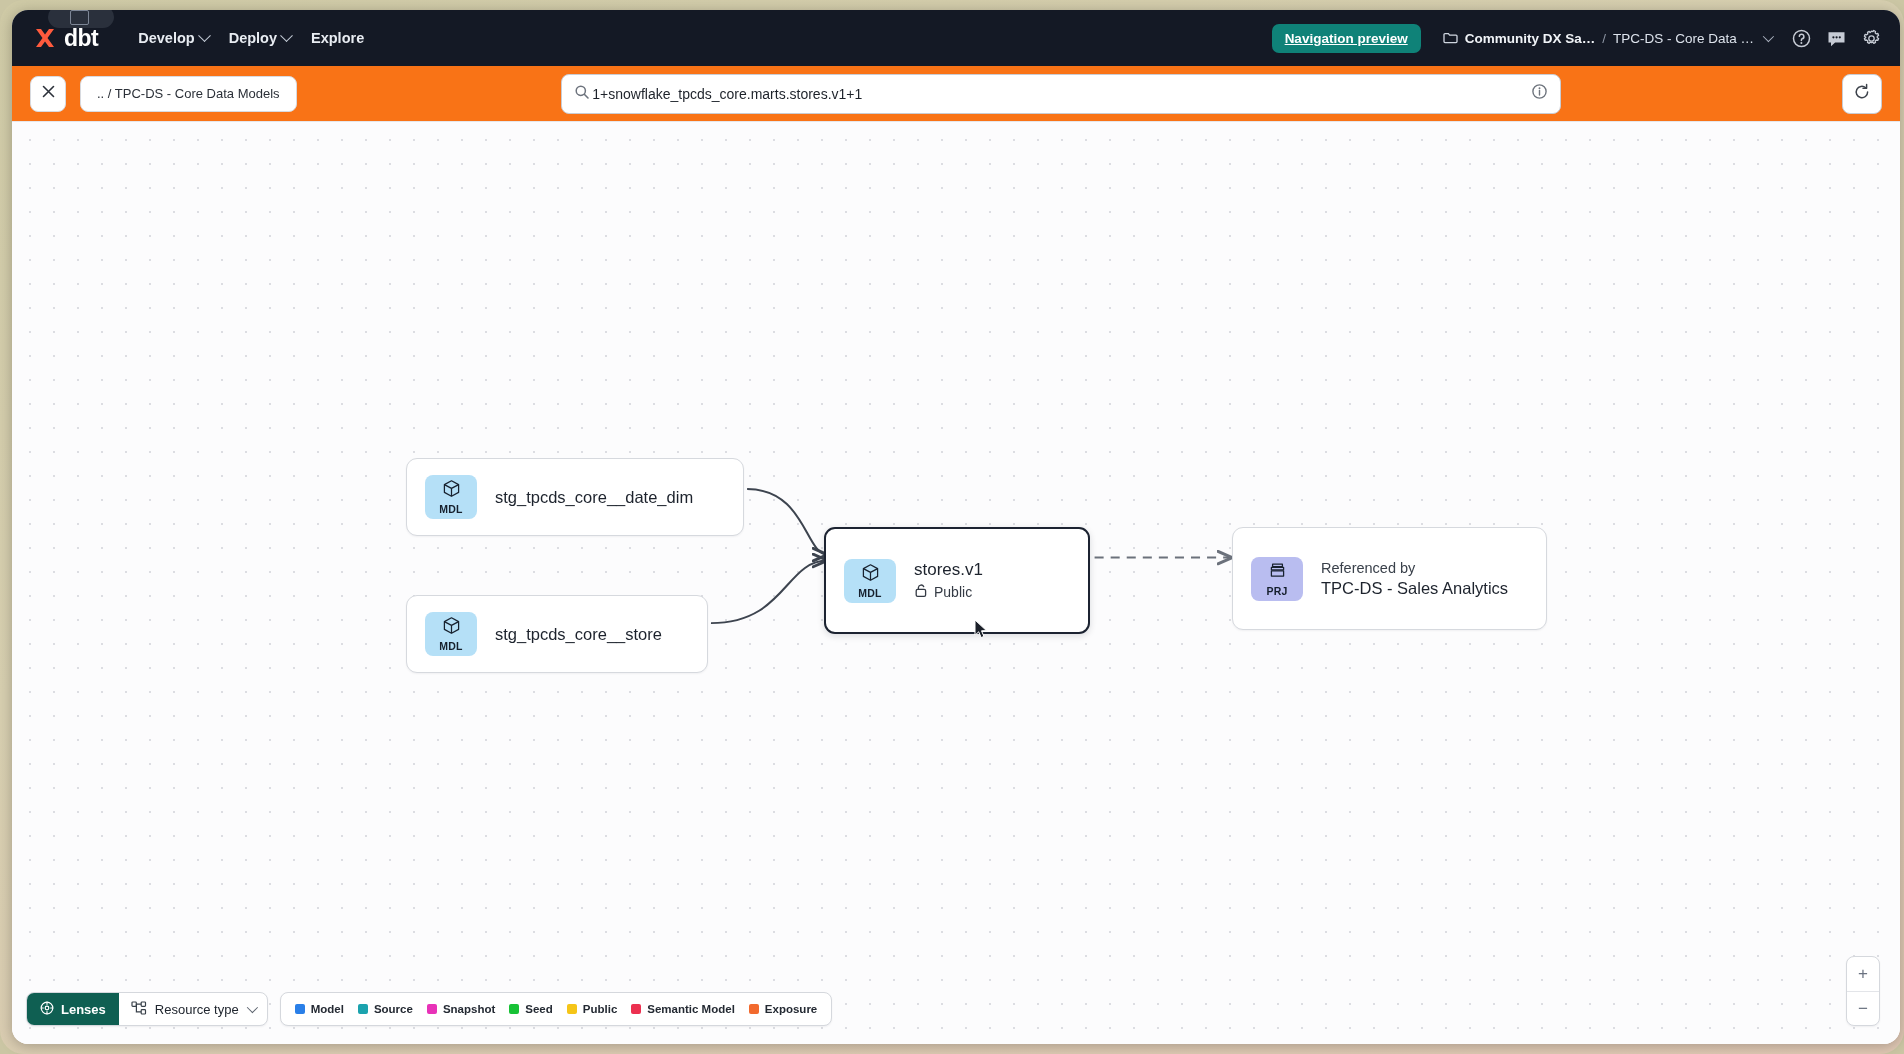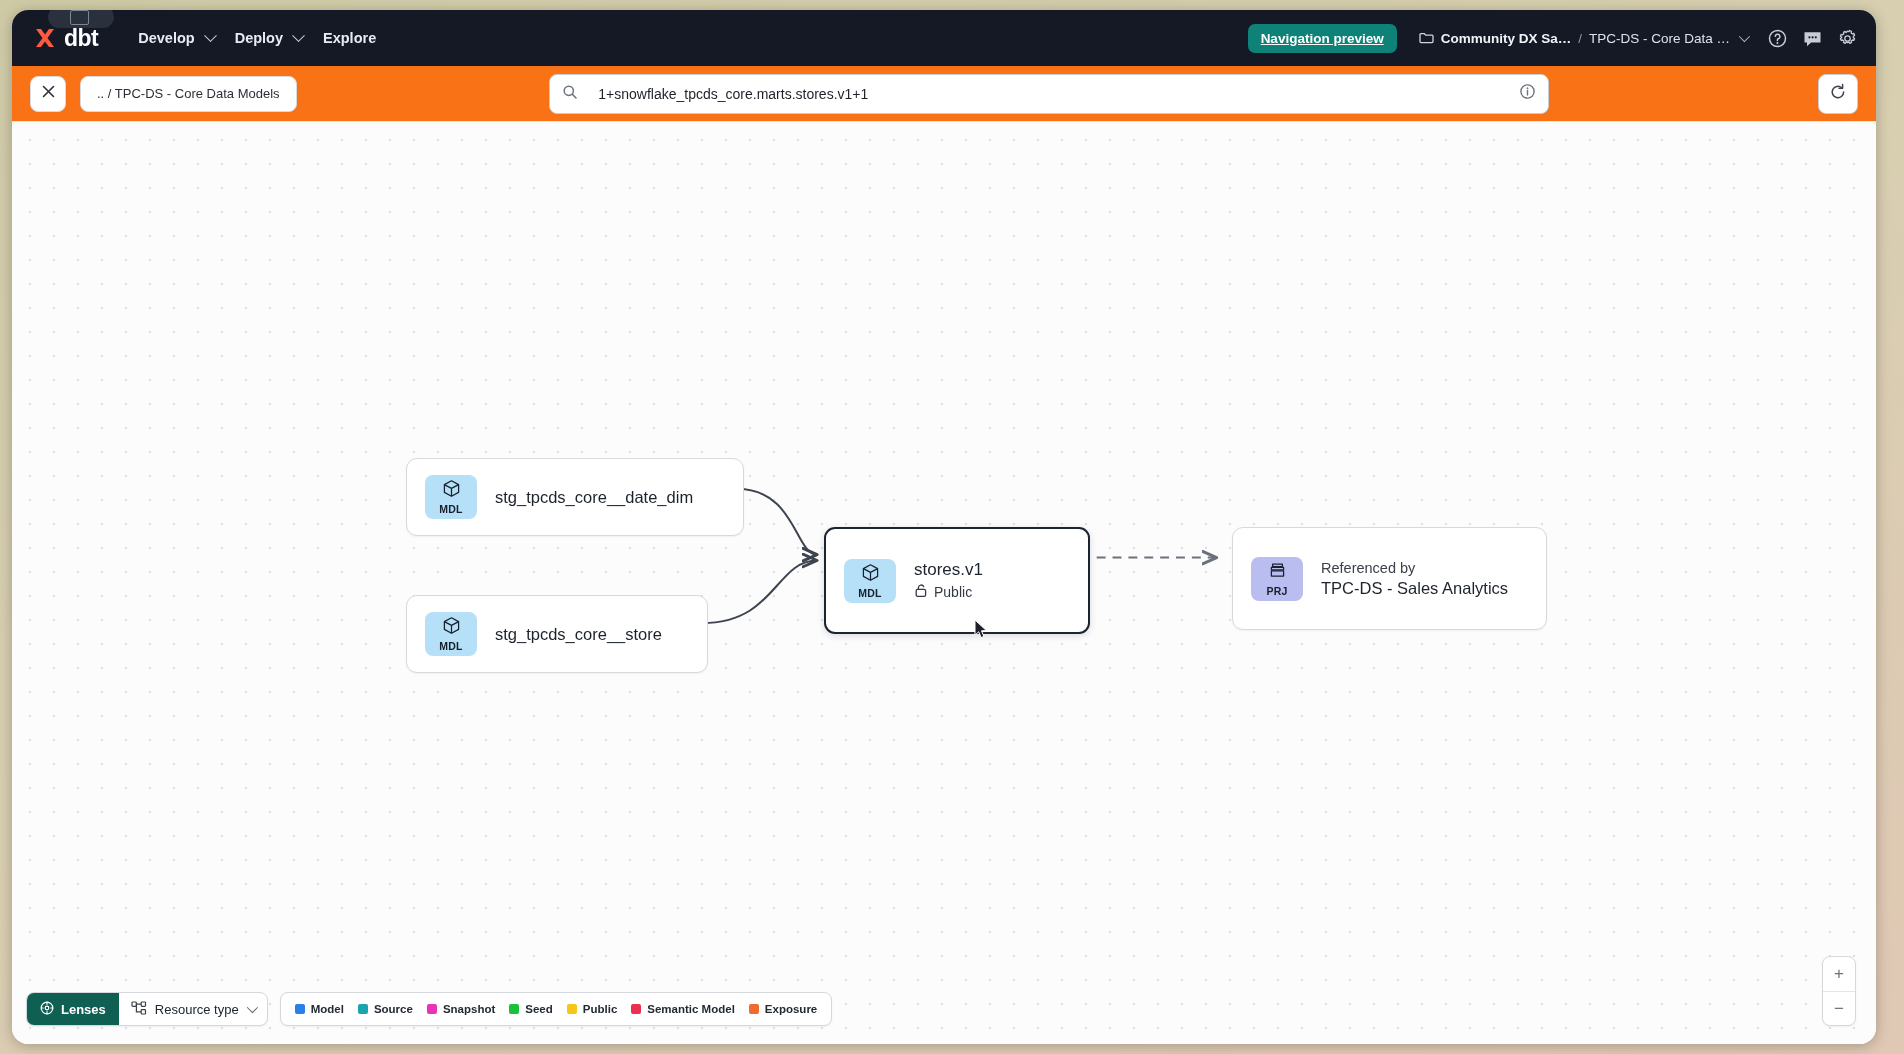--- a/index.html
+++ b/index.html
@@ -10,21 +10,22 @@
     overflow: hidden;
     font-family: "Liberation Sans", sans-serif;
     background: #cbc6a4;
   }
 
   
   .frame {
     position: absolute;
     inset: 0;
     background: linear-gradient(160deg,#cfcaa6 0%, #d7cfb0 40%, #e0c8b4 100%);
-    padding: 10px 28px 10px 12px;
+    padding: 10px 4px 10px 12px;
+    border-radius: 24px;
   }
   .window {
     position: relative;
     width: 100%;
     height: 100%;
     border-radius: 16px;
     overflow: hidden;
     background: #fafafa;
     box-shadow: 0 2px 14px rgba(0,0,0,.25);
   }
@@ -40,21 +41,21 @@
     color: #eceff4;
   }
   .logo-wrap { display: flex; align-items: center; gap: 6px; margin-right: 30px; }
   .logo-x {
     width: 26px; height: 26px;
     position: relative;
   }
   .logo-x svg { display:block; }
   .logo-text { font-size: 23px; font-weight: 700; letter-spacing: -.5px; color: #fff; }
   .nav-item {
-    display: flex; align-items: center; gap: 11px;
+    display: flex; align-items: center; gap: 5px;
     font-size: 14.5px; font-weight: 600; color: #e8ecf2;
     padding: 6px 10px; border-radius: 6px; cursor: pointer;
   }
   .chev { width: 9px; height: 9px; border-right: 1.6px solid #c2c9d4; border-bottom: 1.6px solid #c2c9d4;
           transform: rotate(45deg) translate(-2px,-2px); }
   .nav-spacer { flex: 1; }
   .nav-badge {
     background: #0f8278;
     color: #ffffff;
     font-size: 13.5px;
@@ -105,21 +106,21 @@
     margin-left: 14px; height: 36px;
     border: 1px solid #d8dadf; border-radius: 8px; background: #fff;
     display: flex; align-items: center; padding: 0 16px;
     font-size: 13px; color: #2b3038; cursor: pointer; white-space: nowrap;
   }
   .tb-mid { flex: 1; display: flex; justify-content: center; }
   .search-box {
     position: relative;
     width: 1000px; height: 40px;
     border: 1px solid #c9ccd3; border-radius: 8px; background: #fff;
-    display: flex; align-items: center; padding: 0 12px; gap: 20px;
+    display: flex; align-items: center; padding: 0 12px; gap: 2px;
   }
   .search-val { font-size: 14px; color: #1d222a; flex: 1; border: none; outline: none;
                 background: transparent; font-family: "Liberation Sans", sans-serif; }
   .tb-refresh {
     width: 40px; height: 40px; border: 1px solid #c9ccd3; border-radius: 8px; background: #fff;
     display: flex; align-items: center; justify-content: center; cursor: pointer;
     margin-left: 16px; flex: none;
   }
 
   

